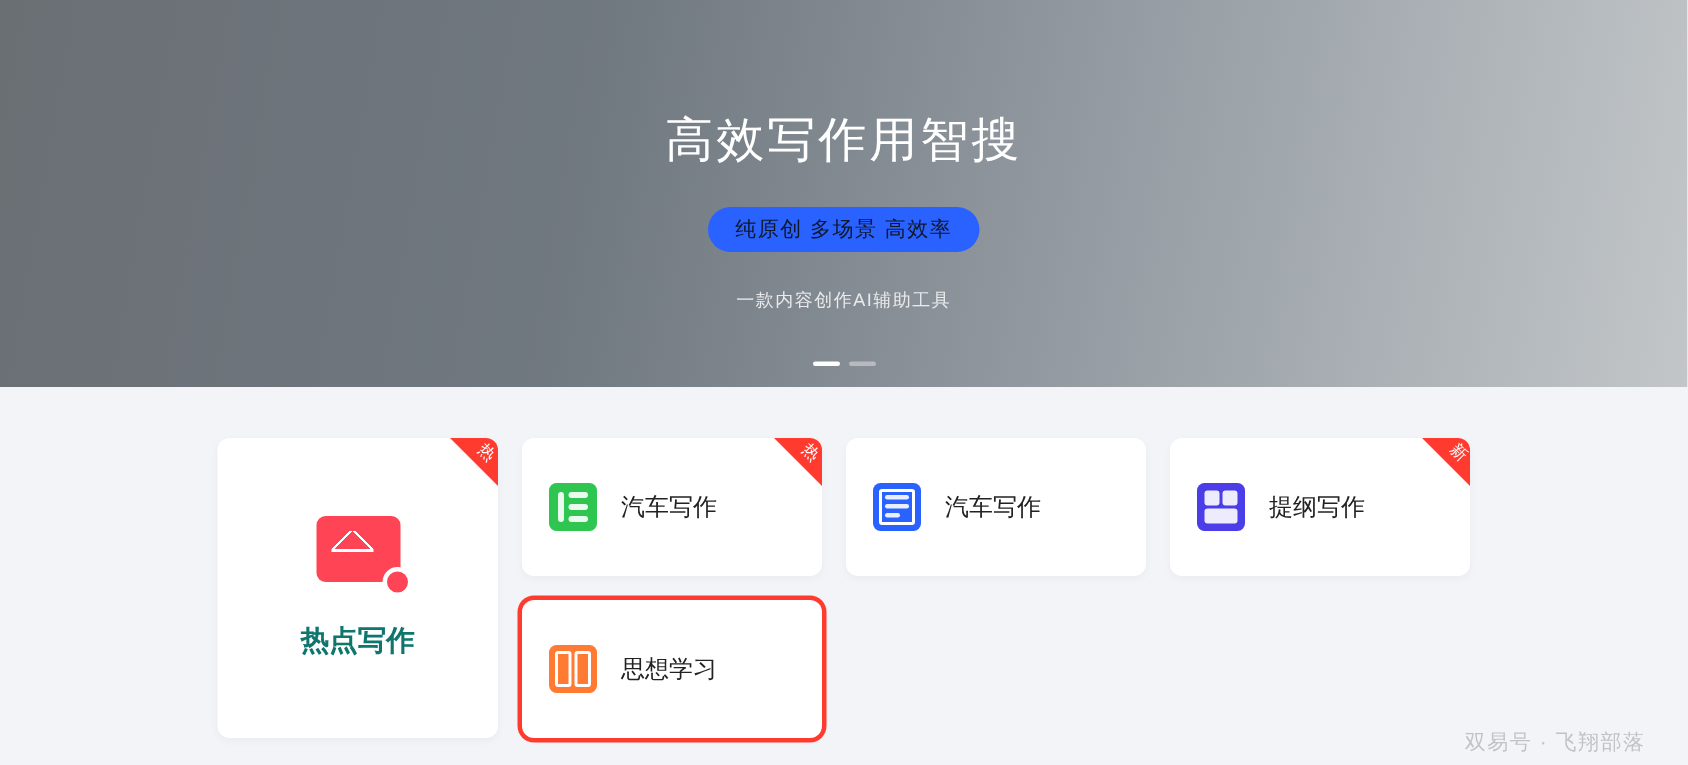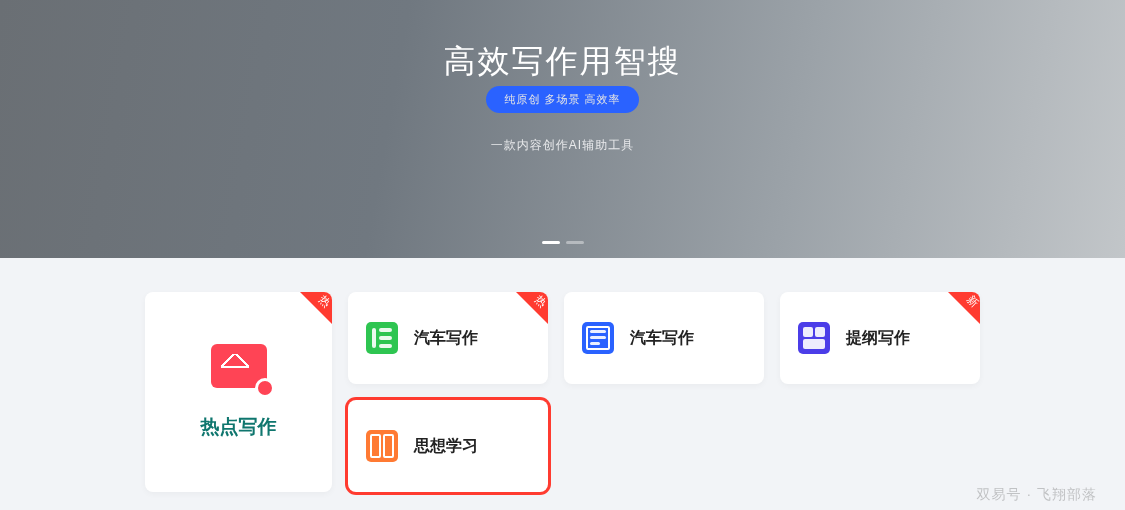--- a/index.html
+++ b/index.html
@@ -11,33 +11,33 @@
       position: relative;
       background: #f2f4f7;
     }
     .hero {
       height: 258px;
       background: linear-gradient(100deg, #6a6f74 0%, #707880 35%, #9ba2a8 70%, #c2c6c9 100%);
       position: relative;
       display: flex;
       flex-direction: column;
       align-items: center;
-      padding-top: 40px;
+      padding-top: 72px;
     }
     .hero-title {
       color: #fff;
       font-size: 32px;
       font-weight: 500;
       letter-spacing: 2px;
     }
     .hero-pill {
-      margin-top: 2px;
+      margin-top: 22px;
       background: #2a62ff;
-      color: #e5e5e5;
-      font-size: 11px;
+      color: #0f172a;
+      font-size: 14px;
       padding: 6px 18px;
       border-radius: 16px;
       letter-spacing: 1px;
     }
     .hero-sub {
       margin-top: 24px;
       color: #e9eaec;
       font-size: 12px;
       letter-spacing: 1px;
     }
@@ -176,21 +176,21 @@
     .ico-orange { background: #ff7a33; }
     .ico-orange .a{top:4px;left:4px;width:11px;height:24px;border:2px solid #fff;background:none;box-sizing:border-box;}
     .ico-orange .b{top:4px;left:17px;width:11px;height:24px;border:2px solid #fff;background:none;box-sizing:border-box;}
     .ico-teal { background: #1fc7b6; }
     .ico-teal .a{top:5px;left:5px;width:10px;height:10px;}
     .ico-teal .b{top:5px;left:18px;width:9px;height:9px;border-radius:50%;}
     .ico-teal .c{top:18px;left:5px;width:9px;height:9px;border-radius:50%;}
     .ico-teal .d{top:18px;left:18px;width:9px;height:9px;}
     .card-label {
       font-size: 16px;
-      font-weight: 700;
+      font-weight: 400;
       color: #222;
     }
     .watermark {
       position: absolute;
       bottom: 6px;
       right: 28px;
       color: rgba(100,100,100,0.35);
       font-size: 14px;
       letter-spacing: 1px;
     }

